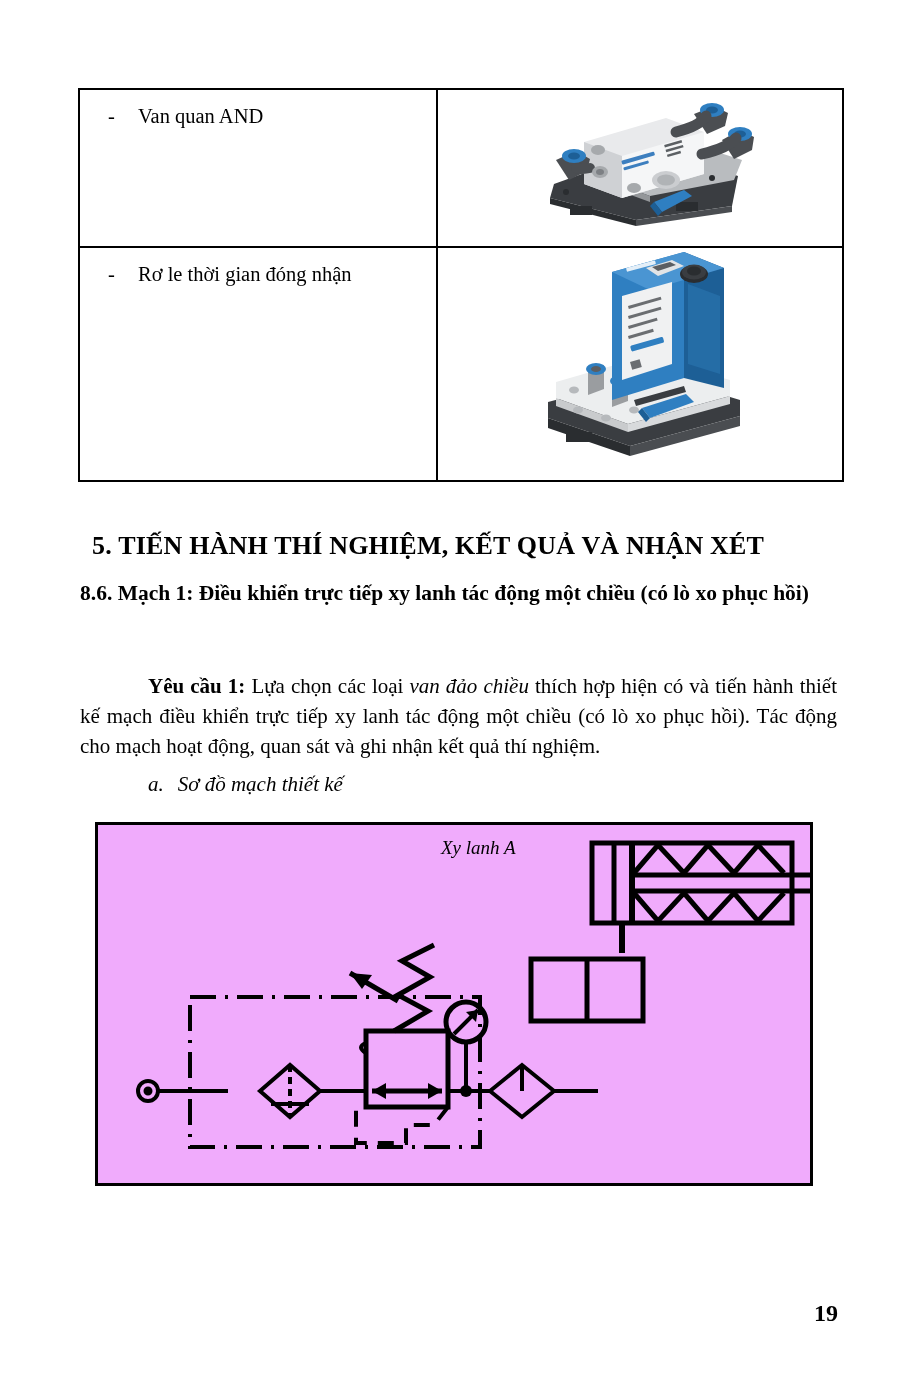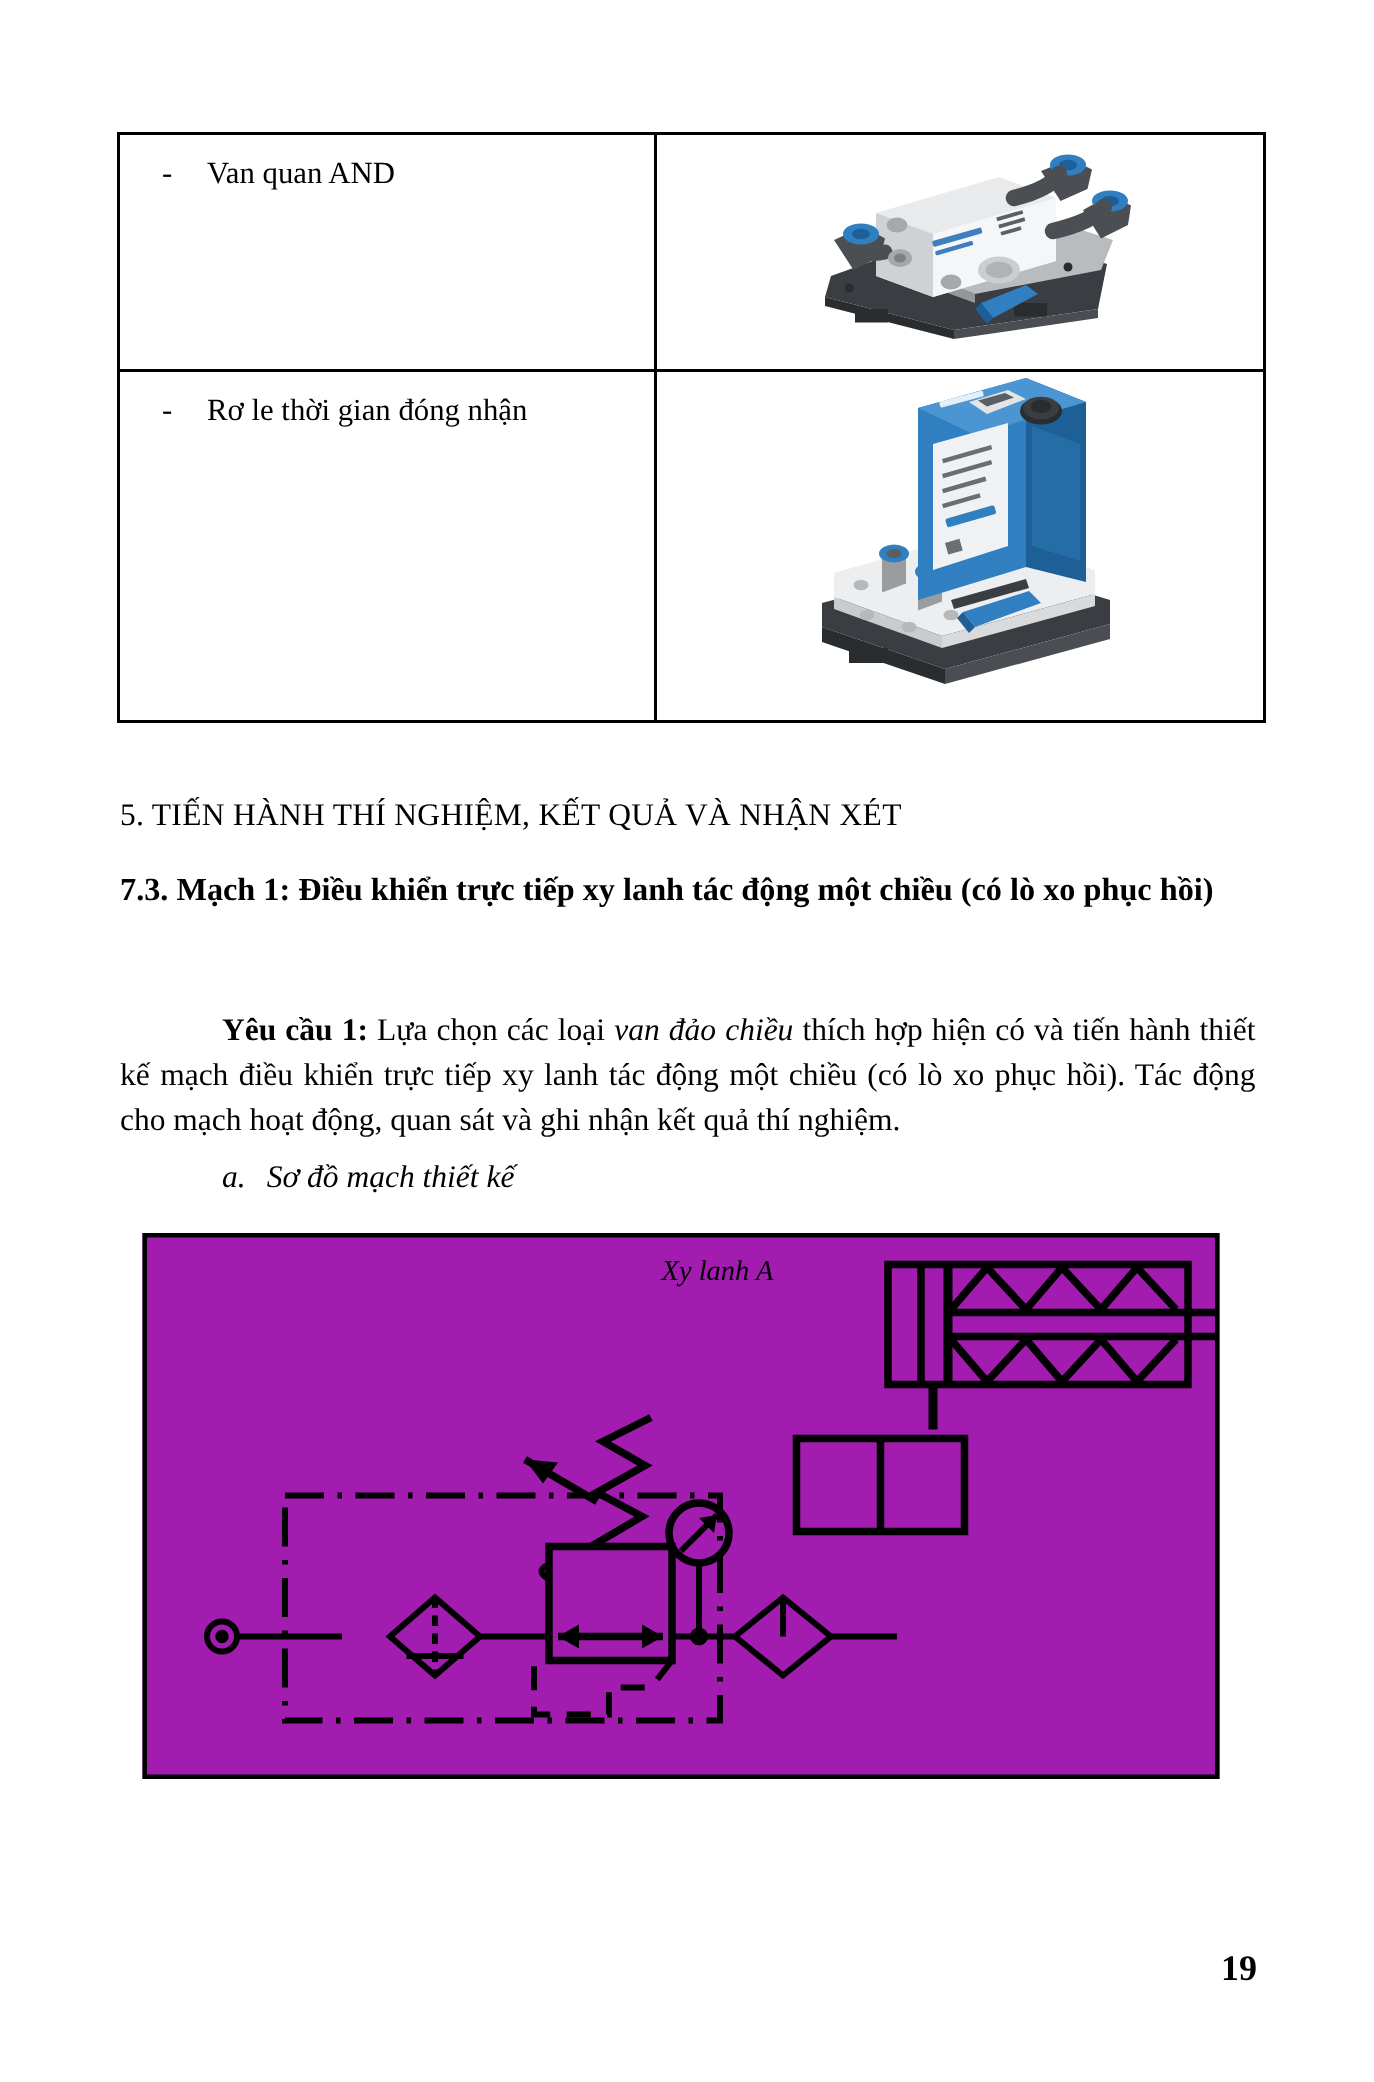--- a/index.html
+++ b/index.html
@@ -69,25 +69,25 @@
     position: absolute;
     left: 96px;
     top: 2px;
     width: 230px;
     height: 225px;
   }
 
   
   .h-main {
     position: absolute;
-    left: 80px;
+    left: 92px;
     top: 531px;
     width: 760px;
-    font-size: 21px;
-    font-weight: normal;
+    font-size: 26px;
+    font-weight: bold;
     letter-spacing: 0.2px;
   }
   .h-sub {
     position: absolute;
     left: 80px;
     top: 578px;
     width: 757px;
     font-size: 21.5px;
     font-weight: bold;
     line-height: 1.42;
@@ -119,21 +119,21 @@
 
   
   .diagram {
     position: absolute;
     left: 95px;
     top: 822px;
     width: 718px;
     height: 364px;
     border: 3px solid #000000;
     box-sizing: border-box;
-    background: #a21caf;
+    background: #f0abfc;
   }
   .diagram svg { display: block; }
 
   .dlabel {
     position: absolute;
     font-family: "Liberation Serif", "DejaVu Serif", serif;
     font-size: 19px;
     font-style: italic;
     white-space: nowrap;
   }
@@ -301,21 +301,21 @@
           <polygon points="154,34 186,46 186,124 154,114" fill="#2b78b5" opacity="0.55"></polygon>
         </svg>
       </div>
     </td>
   </tr>
 </tbody>
   </table>
 
 <div class="h-main">5. TIẾN HÀNH THÍ NGHIỆM, KẾT QUẢ VÀ NHẬN XÉT</div>
 
-<div class="h-sub">7.3. Mạch 1: Điều khiển trực tiếp xy lanh tác động một chiều (có lò xo phục hồi)</div>
+<div class="h-sub">8.6. Mạch 1: Điều khiển trực tiếp xy lanh tác động một chiều (có lò xo phục hồi)</div>
 
 <p class="para"><b>Yêu cầu 1:</b><span> Lựa chọn các loại </span><i>van đảo chiều</i><span> thích hợp hiện có và tiến hành thiết kế mạch điều khiển trực tiếp xy lanh tác động một chiều (có lò xo phục hồi). Tác động cho mạch hoạt động, quan sát và ghi nhận kết quả thí nghiệm.</span></p>
 
 <div class="h-item">
   <span class="marker">a.</span><span>Sơ đồ mạch thiết kế</span>
 </div>
 
 <div class="diagram">
 
   <span class="dlabel label-cyl">Xy lanh A</span>

